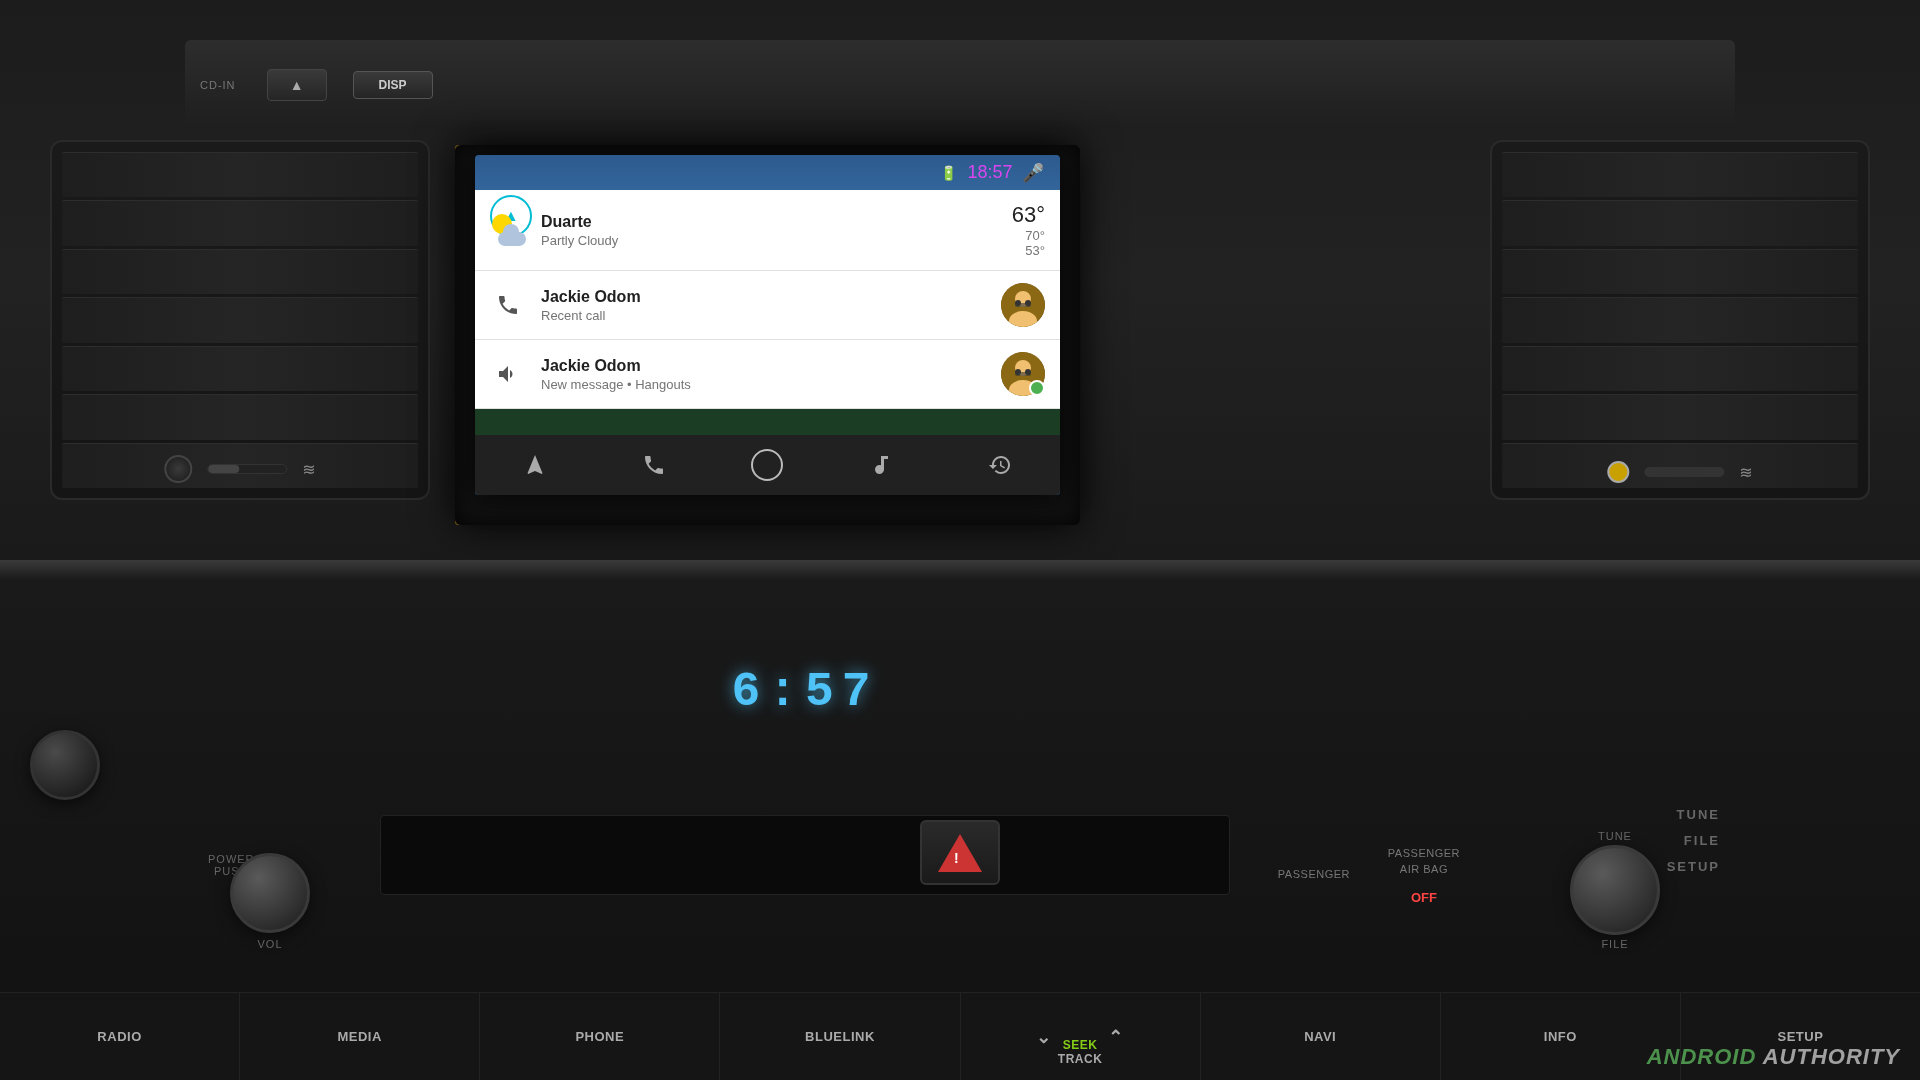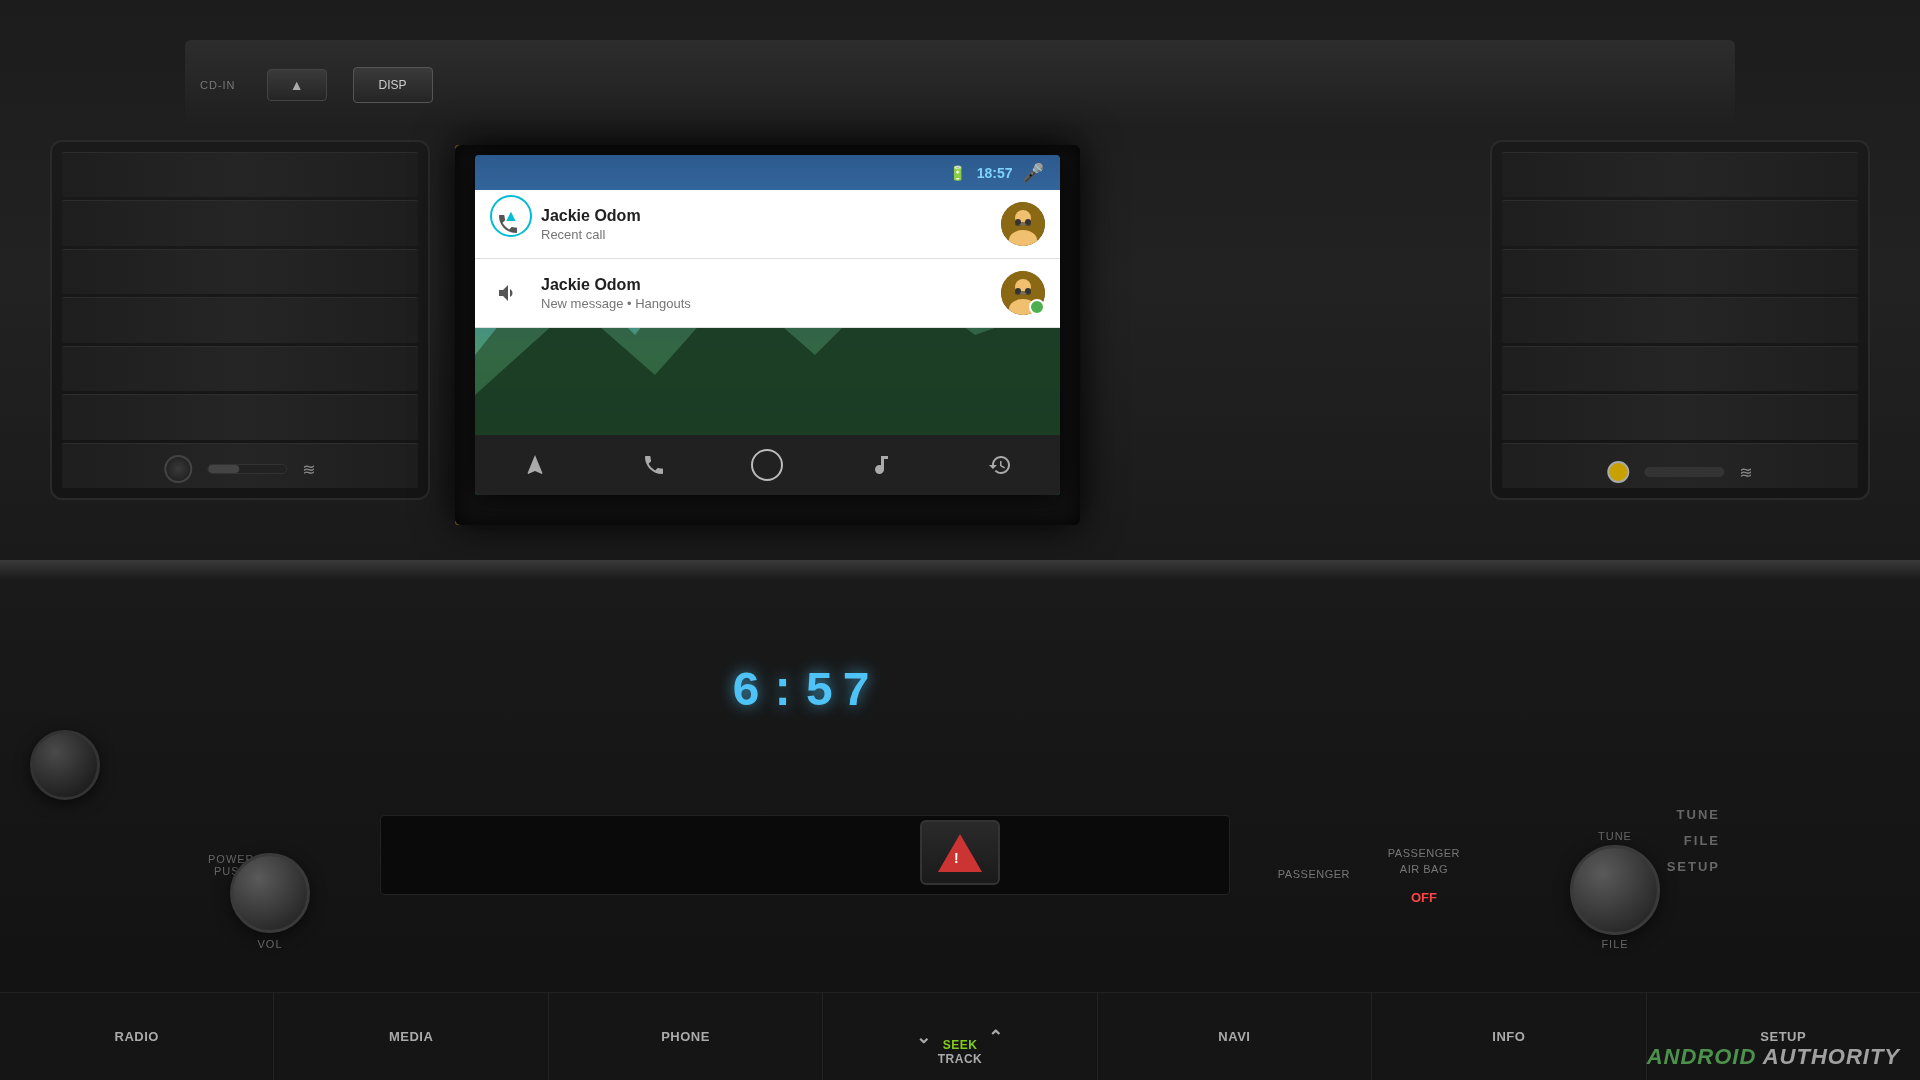--- a/index.html
+++ b/index.html
@@ -110,23 +110,23 @@
       height: 35px;
       display: flex;
       align-items: center;
       justify-content: flex-end;
       gap: 10px;
       padding-right: 15px;
       z-index: 10;
     }
 
     .time-display {
-      color: #7dd3fc;
-      font-size: 14px;
-      font-weight: 700;
+      color: #d946ef;
+      font-size: 18px;
+      font-weight: 400;
     }
 
     
     .notification-area {
       position: absolute;
       top: 35px;
       left: 0;
       right: 0;
       bottom: 60px;
       z-index: 5;
@@ -501,21 +501,21 @@
 
   <div style="position:absolute;top:40px;left:185px;right:185px;height:90px;background:linear-gradient(180deg,#2d2d2d,#1e1e1e);border-radius:6px;display:flex;align-items:center;padding:0 15px;gap:26px;">
 
     <div style="color:#777;font-size:11px;letter-spacing:1px;margin-right:5px;">CD-IN</div>
 
     <div style="width:60px;height:32px;background:linear-gradient(180deg,#3a3a3a,#252525);border-radius:4px;border:1px solid #444;display:flex;align-items:center;justify-content:center;cursor:pointer;">
       <span style="color:#aaa;font-size:14px;">▲</span>
     </div>
 
 
-    <div style="width:80px;height:36px;background:linear-gradient(180deg,#3a3a3a,#252525);border:1px solid #555;border-radius:4px;color:#ccc;font-size:12px;font-weight:normal;display:flex;align-items:center;justify-content:center;cursor:pointer;">DISP</div>
+    <div style="width:80px;height:28px;background:linear-gradient(180deg,#3a3a3a,#252525);border:1px solid #555;border-radius:4px;color:#ccc;font-size:12px;font-weight:bold;display:flex;align-items:center;justify-content:center;cursor:pointer;">DISP</div>
   </div>
 
   <div class="vent-left">
     <div class="vent-slats">
       <div class="vent-slat"></div>
       <div class="vent-slat"></div>
       <div class="vent-slat"></div>
       <div class="vent-slat"></div>
       <div class="vent-slat"></div>
       <div class="vent-slat"></div>
@@ -572,20 +572,39 @@
       <span class="time-display">18:57</span>
       <span style="color:white;font-size:18px;">🎤</span>
     </div>
 
     <div class="notification-area">
 
       <div class="up-arrow-btn">
         <span style="color:#00bcd4;font-size:16px;">▲</span>
       </div>
 
+      <div class="notification-card">
+        <div class="notif-icon">
+          <div class="weather-icon">
+            <div class="sun"></div>
+            <div class="cloud"></div>
+          </div>
+        </div>
+        <div class="notif-content">
+          <div class="notif-title">Duarte</div>
+          <div class="notif-subtitle">Partly Cloudy</div>
+        </div>
+        <div class="notif-weather-right">
+          <div class="notif-temp-main">63°</div>
+          <div class="notif-temp-range">
+            <span>70°</span><br>
+            <span>53°</span>
+          </div>
+        </div>
+      </div>
 
       <div class="notification-card">
         <div class="notif-icon">
           <svg width="24" height="24" viewBox="0 0 24 24" fill="#555">
             <path d="M6.6 10.8c1.4 2.8 3.8 5.1 6.6 6.6l2.2-2.2c.3-.3.7-.4 1-.2 1.1.4 2.3.6 3.6.6.6 0 1 .4 1 1V20c0 .6-.4 1-1 1-9.4 0-17-7.6-17-17 0-.6.4-1 1-1h3.5c.6 0 1 .4 1 1 0 1.3.2 2.5.6 3.6.1.3 0 .7-.2 1L6.6 10.8z"></path>
           </svg>
         </div>
         <div class="notif-content">
           <div class="notif-title">Jackie Odom</div>
           <div class="notif-subtitle">Recent call</div>
@@ -716,20 +735,23 @@
 
     <div class="ctrl-btn">
       <span>RADIO</span>
     </div>
     <div class="ctrl-btn">
       <span>MEDIA</span>
     </div>
     <div class="ctrl-btn">
       <span>PHONE</span>
     </div>
+    <div class="ctrl-btn">
+      <span>BLUELINK</span>
+    </div>
     <div class="ctrl-btn" style="flex-direction:column;gap:2px;">
       <div style="display:flex;align-items:center;gap:6px;">
         <span style="font-size:18px;color:#aaa;">⌄</span>
         <div style="text-align:center;">
           <div style="color:#84cc16;font-size:12px;font-weight:600;letter-spacing:0.5px;margin-top:31px;">SEEK</div>
           <div style="color:#aaa;font-size:12px;font-weight:600;letter-spacing:0.5px;">TRACK</div>
         </div>
         <span style="font-size:18px;color:#aaa;">⌃</span>
       </div>
     </div>

